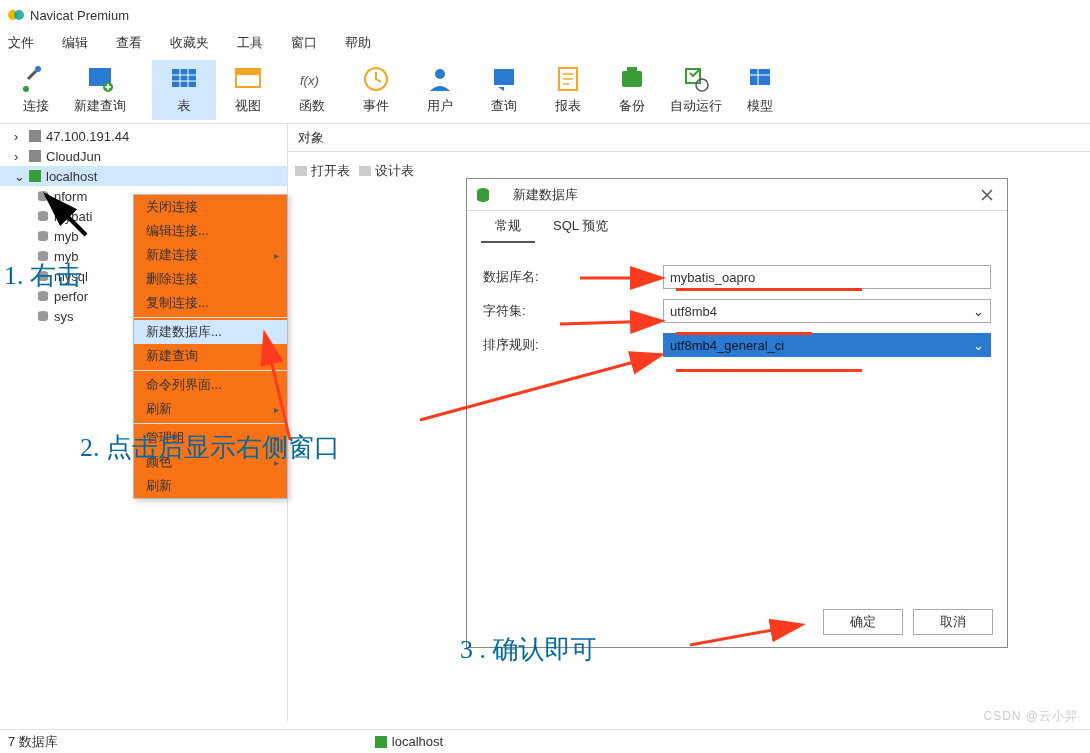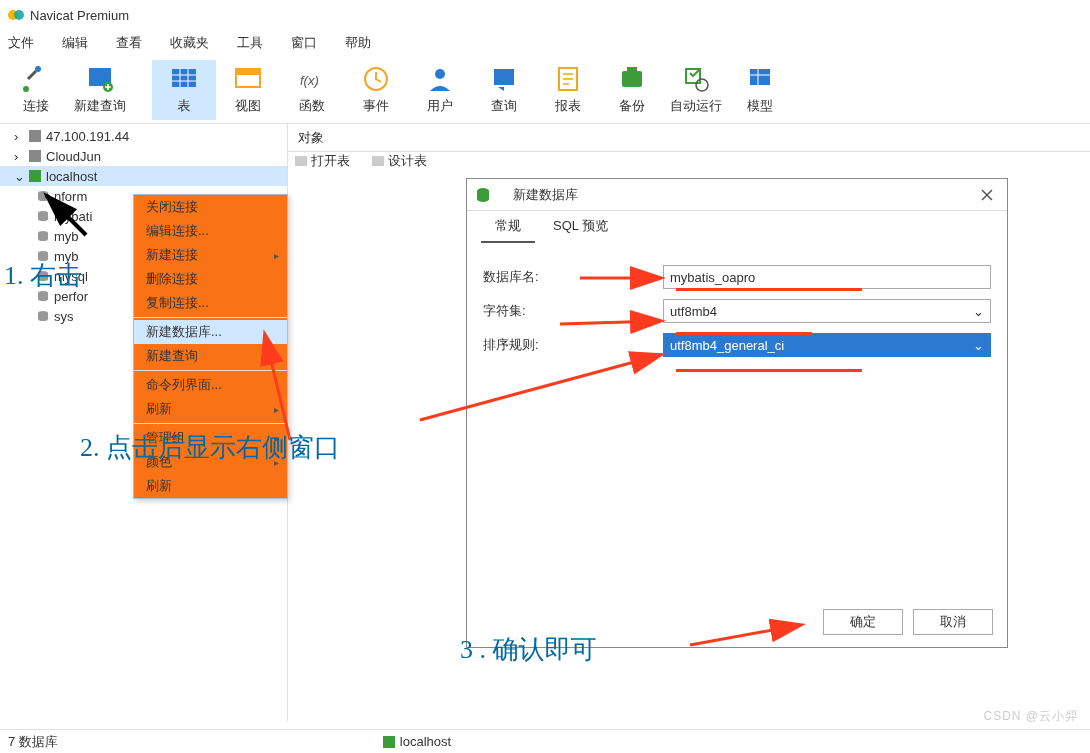--- a/index.html
+++ b/index.html
@@ -13,21 +13,21 @@
 .tbitem.sel{background:#cfe8ff}
 .tbicon{width:28px;height:28px;display:flex;align-items:center;justify-content:center}
 .main{display:flex;height:597px}
 .sidebar{width:288px;border-right:1px solid #e0e0e0;padding-top:2px;position:relative}
 .tree-item{height:20px;display:flex;align-items:center;padding-left:14px;gap:4px}
 .tree-item.sub{padding-left:36px}
 .tree-item.sel{background:#cfe8ff}
 .ti-icon{width:14px;height:14px;flex-shrink:0}
 .content{flex:1;position:relative}
 .obj-tab{height:28px;border-bottom:1px solid #e0e0e0;display:flex;align-items:center;padding-left:10px;gap:8px}
-.sub-tb{height:28px;display:flex;align-items:flex-start;padding-left:6px;gap:21px;color:#888}
+.sub-tb{height:28px;display:flex;align-items:flex-end;padding-left:6px;gap:8px;color:#888}
 .sub-tb span{display:flex;align-items:center;gap:3px}
 
 .ctxmenu{position:absolute;left:133px;top:194px;width:155px;background:#f97316;border:1px solid #bbb;box-shadow:2px 2px 6px rgba(0,0,0,.2);z-index:50}
 .ctxitem{height:24px;display:flex;align-items:center;padding:0 12px;position:relative}
 .ctxitem.sel{background:#cfe8ff}
 .ctxsep{height:1px;background:#ddd;margin:2px 0}
 .ctxarr::after{content:"▸";position:absolute;right:8px;font-size:10px;color:#555}
 
 .dialog{position:absolute;left:466px;top:178px;width:542px;height:470px;background:#fff;border:1px solid #888;z-index:60}
 .dlg-tb{height:32px;display:flex;align-items:center;padding:0 8px;gap:22px;border-bottom:1px solid #ddd}
@@ -38,21 +38,21 @@
 .dlg-body{padding:18px 16px}
 .row{display:flex;align-items:center;height:32px;margin-bottom:2px}
 .row label{width:180px}
 .row input,.row .sel{flex:1;height:24px;border:1px solid #aaa;padding:0 6px;background:#fff}
 .row .sel{display:flex;align-items:center;justify-content:space-between}
 .sel.hl{border:1px solid #2a7ad1;background:#2a7ad1;color:#fff}
 .dlg-btns{position:absolute;bottom:12px;right:14px;display:flex;gap:10px}
 .btn{width:80px;height:26px;border:1px solid #aaa;background:#fff;border-radius:0;cursor:pointer}
 
 .ann{position:absolute;font-family:Liberation Serif, serif;font-size:26px;color:#0369a1;z-index:70;white-space:nowrap}
-.statusbar{position:absolute;bottom:0;left:0;right:0;height:24px;border-top:1px solid #e0e0e0;display:flex;align-items:center;padding:0 8px;gap:24px}
+.statusbar{position:absolute;bottom:0;left:0;right:0;height:24px;border-top:1px solid #e0e0e0;display:flex;align-items:center;padding:0 8px;gap:16px}
 svg.arrow{position:absolute;z-index:65;pointer-events:none}
 .redline{position:absolute;height:3px;background:#ff3b1f;z-index:68}
 .watermark{position:absolute;right:12px;bottom:28px;font-size:12px;color:#ccc;z-index:80;letter-spacing:1px}
 </style>
 </head>
 <body>
 
 <div class="titlebar">
   <svg class="logo" viewBox="0 0 16 16">
       <circle cx="5" cy="8" r="5" fill="#f7b500"></circle>
@@ -330,21 +330,21 @@
     <div class="row">
       <label>字符集:</label>
       <div class="sel">
           <span>utf8mb4</span>
           <span>⌄</span>
         </div>
     </div>
     <div class="row">
       <label>排序规则:</label>
       <div class="sel hl">
-          <span style="color:#ffffff">utf8mb4_general_ci</span>
+          <span style="color:#0f172a">utf8mb4_general_ci</span>
           <span style="color:#fff">⌄</span>
         </div>
     </div>
   </div>
   <div class="dlg-btns">
     <button class="btn">确定</button>
     <button class="btn">取消</button>
   </div>
 </div>
 

